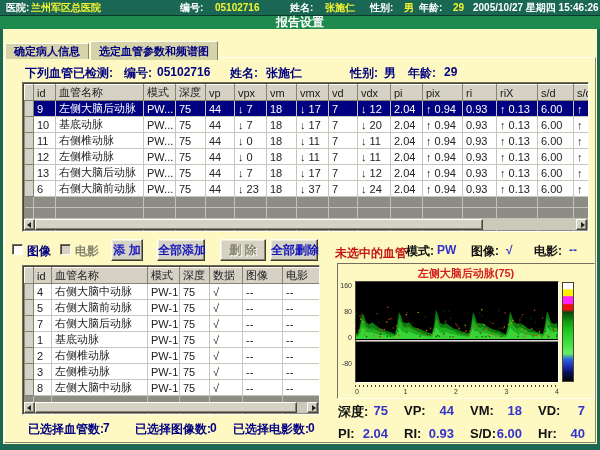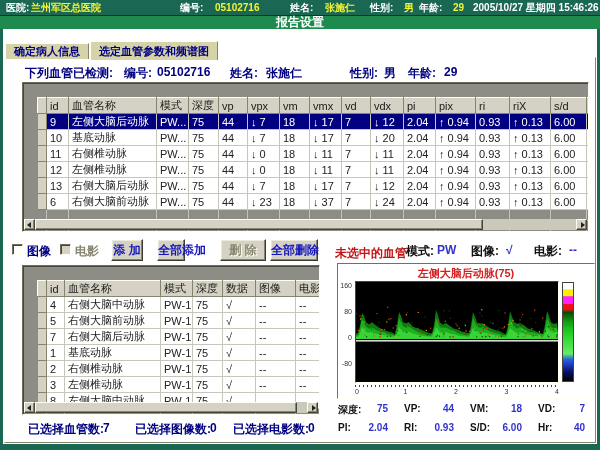--- a/index.html
+++ b/index.html
@@ -7,33 +7,33 @@
   body { font-family:"Liberation Sans","DejaVu Sans",sans-serif; }
   .window { position:relative; width:600px; height:450px; background:#1a6753; overflow:hidden; }
 
   
   .titlebar { position:absolute; top:0; left:0; width:600px; height:15px; font-size:10px; font-weight:bold; line-height:15px; color:#fff; }
   .titlebar span { position:absolute; white-space:nowrap; }
   .tb-val { color:#f4f433; }
   .pagebar { position:absolute; top:15px; left:0; width:600px; height:14px; background:#1e8a4e; border-top:1px solid #0a3a24; color:#fff; font-weight:bold; font-size:12px; text-align:center; line-height:13px; }
 
   
-  .content { position:absolute; top:29px; left:3px; width:594px; height:415px; background:#ffffff; }
+  .content { position:absolute; top:29px; left:3px; width:594px; height:415px; background:#fef9c3; }
   .content .txt { position:absolute; white-space:nowrap; font-size:12px; }
 
   
   .tabs { position:absolute; top:11px; left:2px; height:19px; display:flex; align-items:flex-end; z-index:3; }
   .tab { height:16px; line-height:15px; padding:0 8px; font-size:11px; font-weight:bold; color:#000080; background:#d6d3a8; border:1px solid #85846e; border-bottom:none; border-top-color:#fffef2; border-left-color:#fffef2; margin-right:1px; white-space:nowrap; }
   .tab.active { height:19px; line-height:18px; margin-bottom:-1px; }
   .tabpage-frame { position:absolute; top:28px; left:1px; width:592px; height:386px; border:1px solid; border-color:#fffef2 #85846e #85846e #fffef2; }
 
   .navy { color:#000080; font-weight:bold; }
 
   
-  .grid { position:absolute; overflow:hidden; background:#8d8d85; border:1px solid; border-color:#6f6e5c #fffef2 #fffef2 #6f6e5c; box-shadow: inset 1px 1px 0 #46453b; padding:14px; }
+  .grid { position:absolute; overflow:hidden; background:#8d8d85; border:1px solid; border-color:#6f6e5c #fffef2 #fffef2 #6f6e5c; box-shadow: inset 1px 1px 0 #46453b; padding:1px; }
   .grid table { border-collapse:collapse; table-layout:fixed; }
   .grid th { background:#d5d2c5; color:#1a1a1a; font-size:11px; font-weight:normal; text-align:left; height:14px; padding:0 0 0 3px; border-right:1px solid #85846e; border-bottom:1px solid #85846e; border-top:1px solid #fffef2; border-left:1px solid #fffef2; overflow:hidden; white-space:nowrap; }
   .grid td { background:#fff; color:#222; font-size:11px; height:13px; padding:0 0 0 3px; border-right:1px solid #c6c6bd; border-bottom:1px solid #c6c6bd; overflow:hidden; white-space:nowrap; }
   .grid td.selcol, .grid th.selcol { background:#d5d2c5; border-right:1px solid #85846e; border-bottom:1px solid #85846e; }
   .grid tr.sel td { background:#000080; color:#fff; }
   .grid tr.sel td.selcol { background:#d5d2c5; }
   .grid tr.empty td { background:#8d8d85; border-color:#c2c2ba; height:11px; }
   #main-grid { left:19px; top:53px; width:567px; height:150px; }
   #small-grid { left:19px; top:236px; width:298px; height:150px; }
 
@@ -67,21 +67,21 @@
     background:linear-gradient(to bottom,
       #ffffff 0%, #ffffff 6%, #ffee00 7%, #ffee00 13%, #ff22ff 14%, #ff22ff 21%,
       #ee1111 22%, #ee1111 27%, #084808 30%, #11a011 40%, #22cc22 50%, #44e044 62%,
       #66ee66 72%, #2a62e0 78%, #1b2fb0 85%, #0a1060 91%, #000000 100%); }
   #spec-xaxis { position:absolute; left:17px; top:121px; width:204px; height:12px; }
   #spec-xaxis .dots { position:absolute; left:0; top:0; width:204px; height:2px;
     background-image:repeating-linear-gradient(90deg,#444 0 1px,transparent 1px 4px); }
   #spec-xaxis span { position:absolute; top:3px; font-size:7px; color:#333; }
 
   
-  #measures { position:absolute; left:335px; top:374px; width:257px; display:grid; grid-template-columns:50px 50px 52px 47px; column-gap:16px; row-gap:5px; font-size:10px; }
+  #measures { position:absolute; left:335px; top:374px; width:257px; display:grid; grid-template-columns:50px 50px 52px 47px; column-gap:16px; row-gap:5px; font-size:13px; }
   #measures .cell { display:flex; justify-content:space-between; white-space:nowrap; }
 </style>
 </head>
 <body>
 
 <div class="window">
 
   <div class="titlebar">
     <span style="left:6px">医院:</span>
     <span class="tb-val" style="left:31px">兰州军区总医院</span>
@@ -363,21 +363,21 @@
           </div>
       </div>
     </div>
 
     <div class="checkbox" style="left:9px;top:215px"></div>
     <span class="txt navy" style="left:24px;top:214px">图像</span>
     <div class="checkbox disabled" style="left:57px;top:215px"></div>
     <span class="txt gray" style="left:72px;top:214px">电影</span>
 
     <div class="btn" style="left:108px;width:32px">添  加</div>
-    <div class="btn" style="left:154px;width:28px">全部添加</div>
+    <div class="btn" style="left:154px;width:48px">全部添加</div>
     <div class="btn disabled" style="left:217px;width:46px">删  除</div>
     <div class="btn" style="left:267px;width:48px">全部删除</div>
 
     <span class="txt red" style="left:332px;top:216px">未选中的血管</span>
     <span class="txt blk" style="left:403px;top:214px">模式:</span>
     <span class="txt blue" style="left:434px;top:214px">PW</span>
     <span class="txt blk" style="left:468px;top:214px">图像:</span>
     <span class="txt blue" style="left:503px;top:214px">√</span>
     <span class="txt blk" style="left:531px;top:214px">电影:</span>
     <span class="txt blue" style="left:566px;top:214px">--</span>

